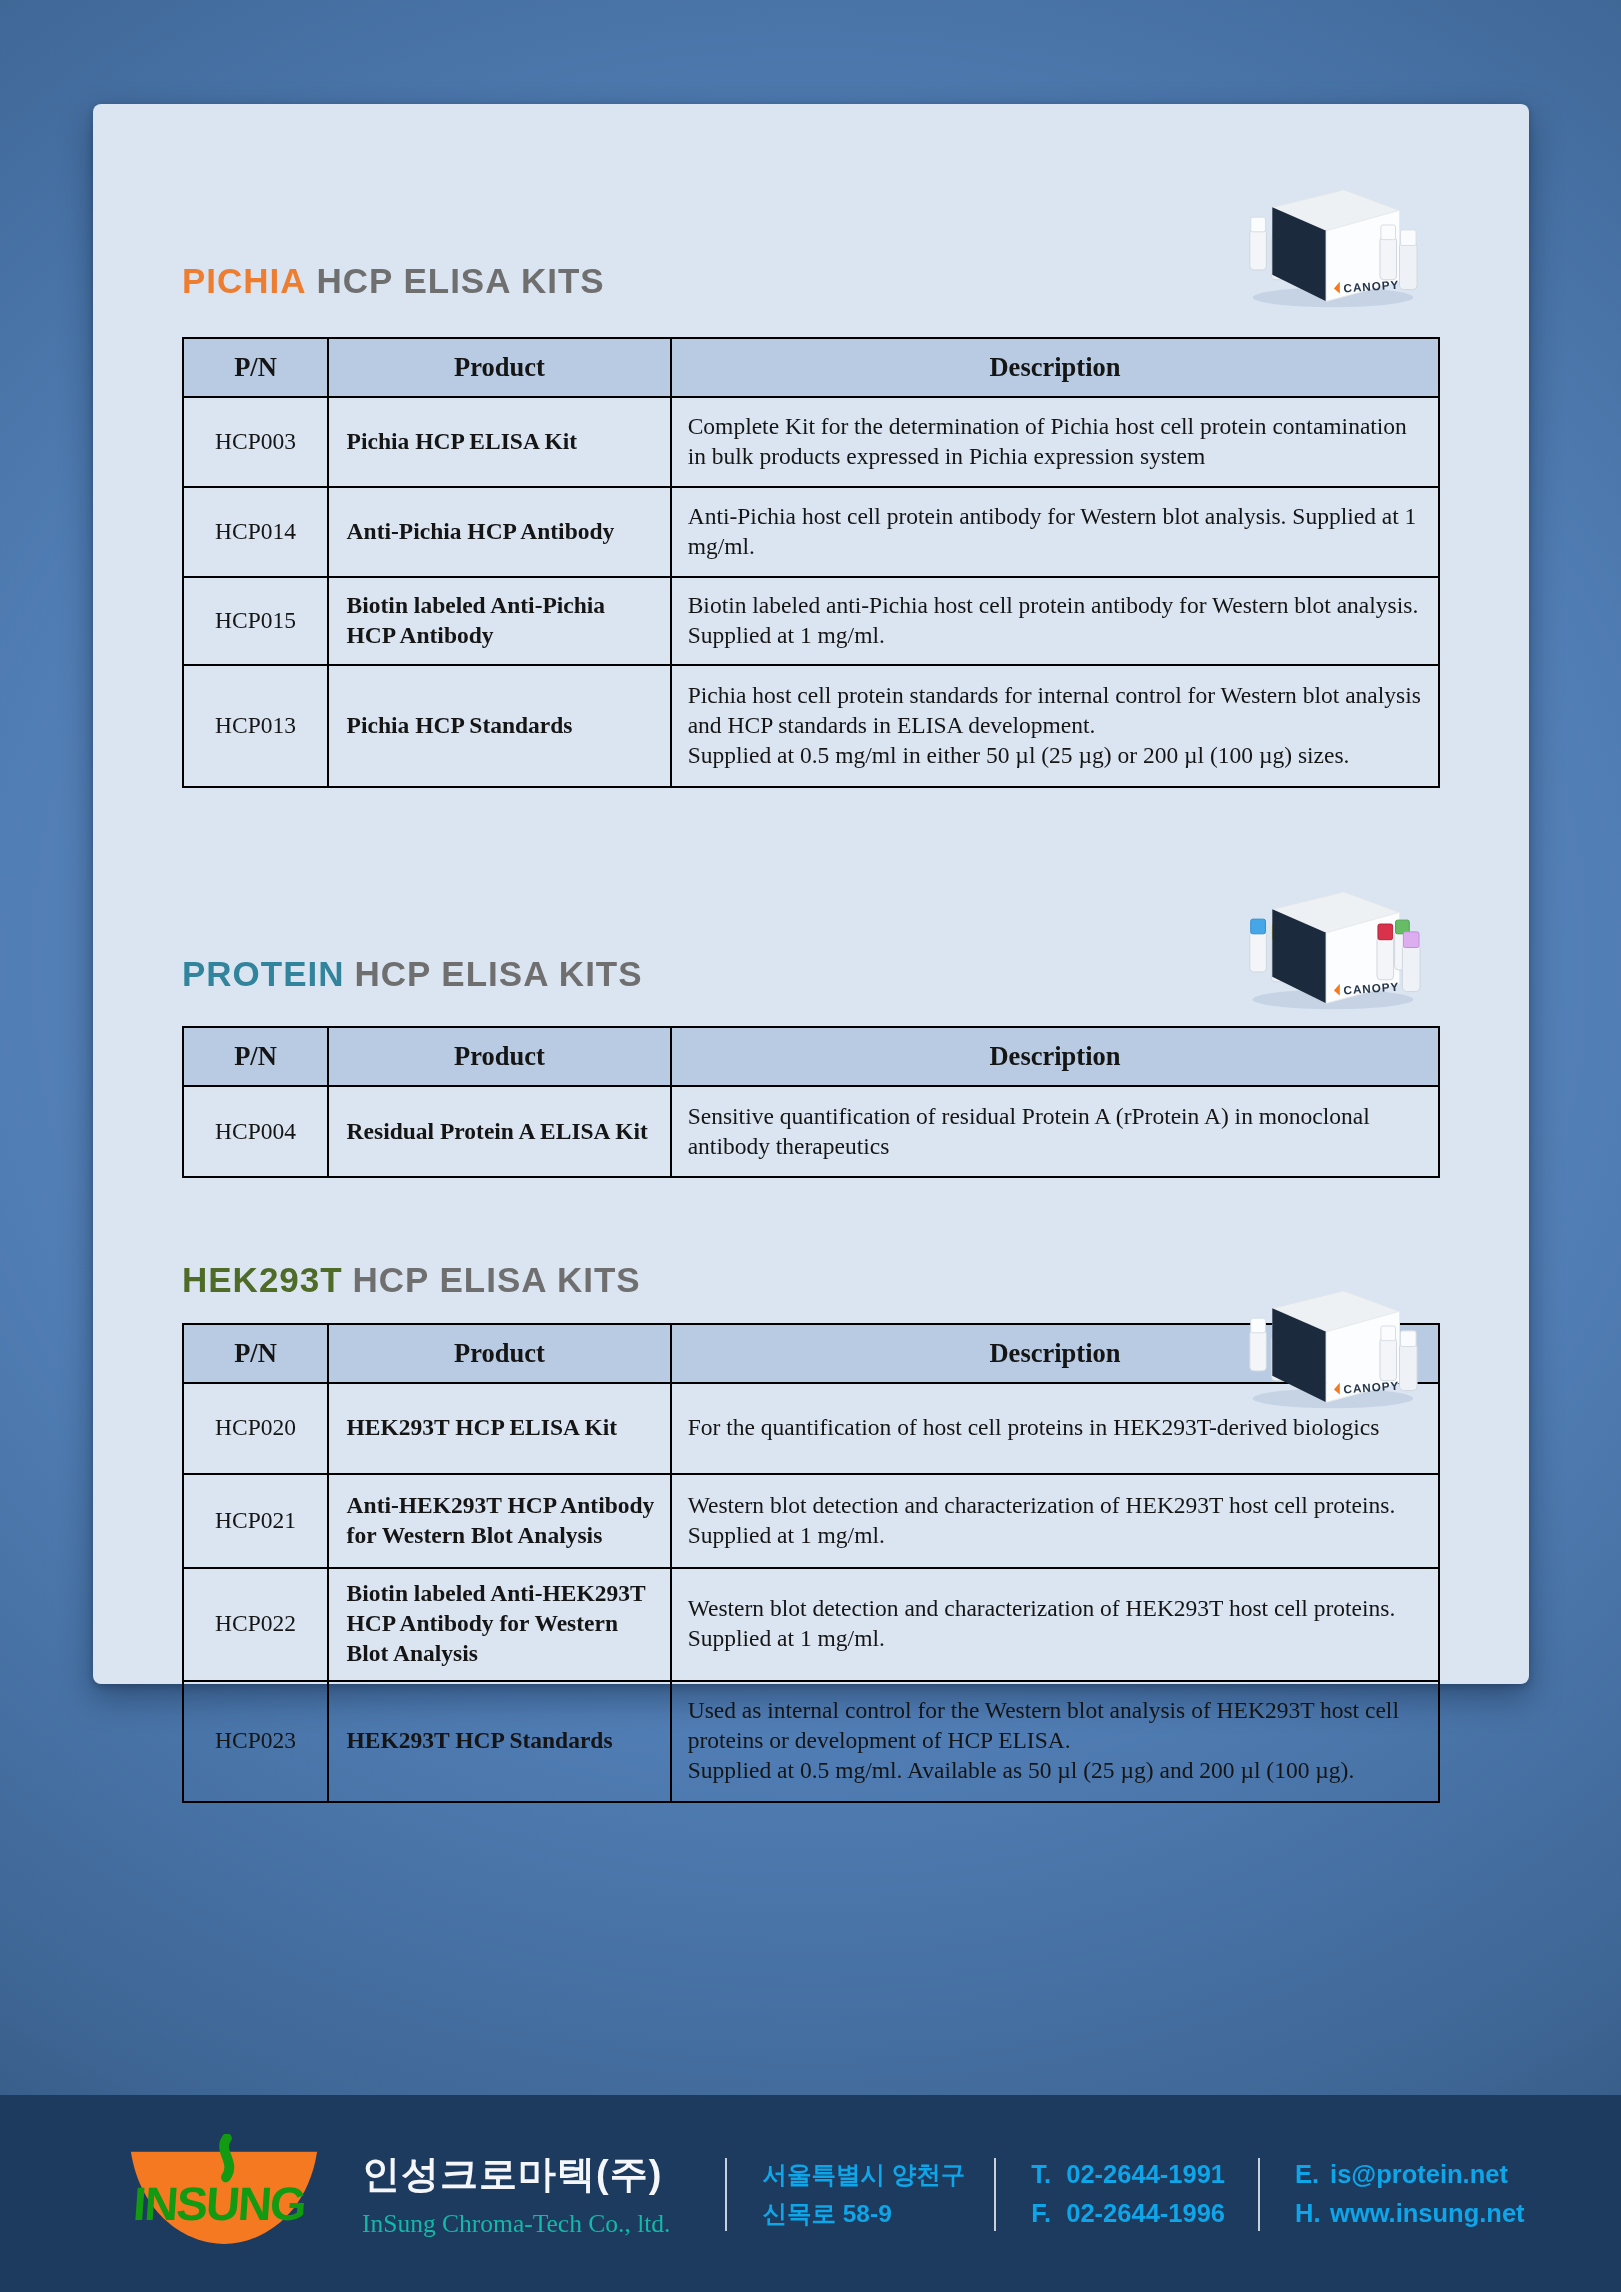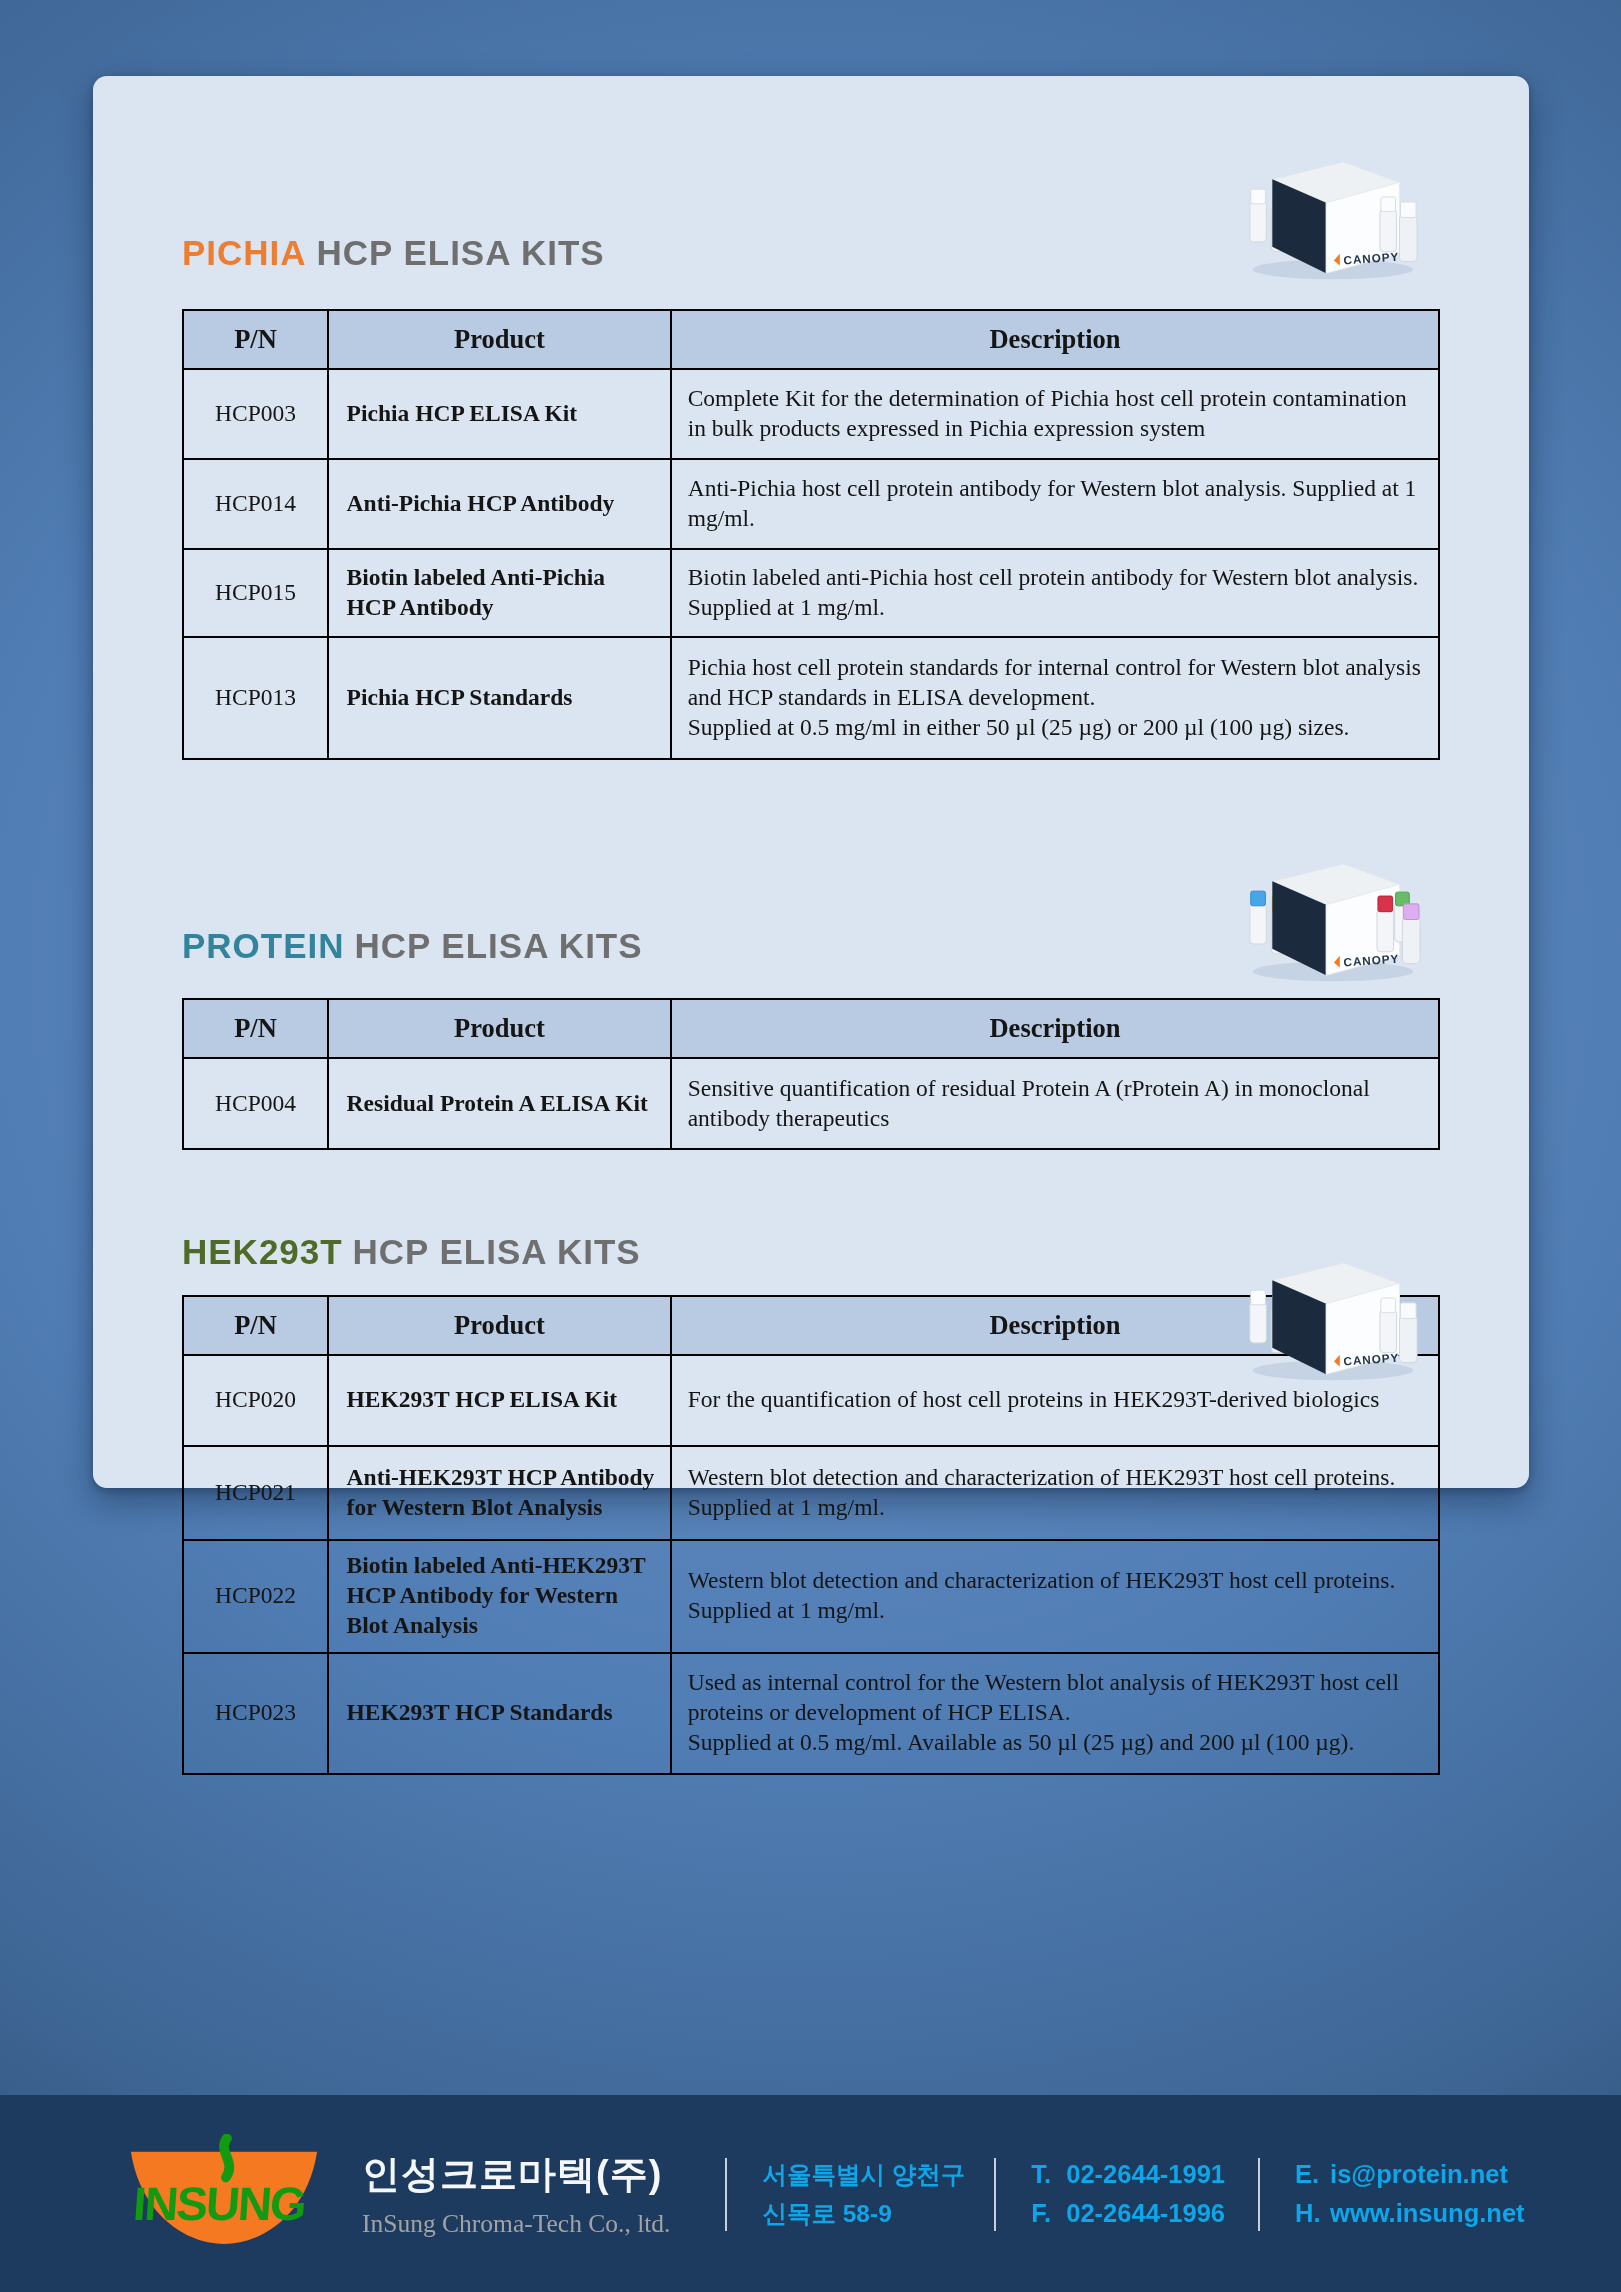--- a/index.html
+++ b/index.html
@@ -9,24 +9,24 @@
     background:#35587f;
   }
   .page {
     position:relative;
     width:1621px; height:2293px;
     background:
       radial-gradient(ellipse 115% 75% at 50% 42%, #6a93c8 0%, #507db4 45%, #3f6796 72%, #2a4a70 95%, #223e5e 100%);
     overflow:hidden;
   }
   .card {
-    position:absolute; left:93px; top:76px;
-    width:1436px; height:1412px;
+    position:absolute; left:93px; top:104px;
+    width:1436px; height:1580px;
     background:#dbe5f1;
-    border-radius:14px;
+    border-radius:8px;
     box-shadow:0 13.7px 33px rgba(5,20,45,.38), 0 2.9px 7.8px rgba(5,20,45,.25);
   }
   .content { padding:0 89px; }
   .section { position:relative; }
   .section-title {
     font-size:35px; font-weight:700; letter-spacing:1px;
     color:#6f6f6f;
     line-height:43px;
   }
   .s1 .section-title { padding-top:155px; }
@@ -72,21 +72,21 @@
 
   .footer {
     position:absolute; left:0; bottom:0;
     width:1621px; height:198px;
     background:#1d3a5f;
     display:flex; align-items:center;
   }
   .footer-logo { margin-left:125px; width:198px; height:120px; flex:none; }
   .company { margin-left:39px; color:#f4f6f9; flex:none; }
   .company-ko { font-size:38px; font-weight:700; letter-spacing:1px; }
-  .company-en { font-family:"Liberation Serif", serif; font-size:25.5px; margin-top:9px; color:#a3a3a3; }
+  .company-en { font-family:"Liberation Serif", serif; font-size:25.5px; margin-top:9px; color:#14b8a6; }
   .vdivider { width:2px; height:73px; background:#c7d0dc; flex:none; }
   .d1 { margin-left:55px; } .d2 { margin-left:29px; } .d3 { margin-left:33px; }
   .fcol { margin-left:35px; color:#0ea5e9; font-weight:700; flex:none; }
   .fcol .line { font-size:25.5px; line-height:39px; white-space:nowrap; }
   .fcol .lbl { display:inline-block; min-width:35px; }
   .addr .line { font-size:24.5px; }
 </style>
 </head>
 <body>
 

